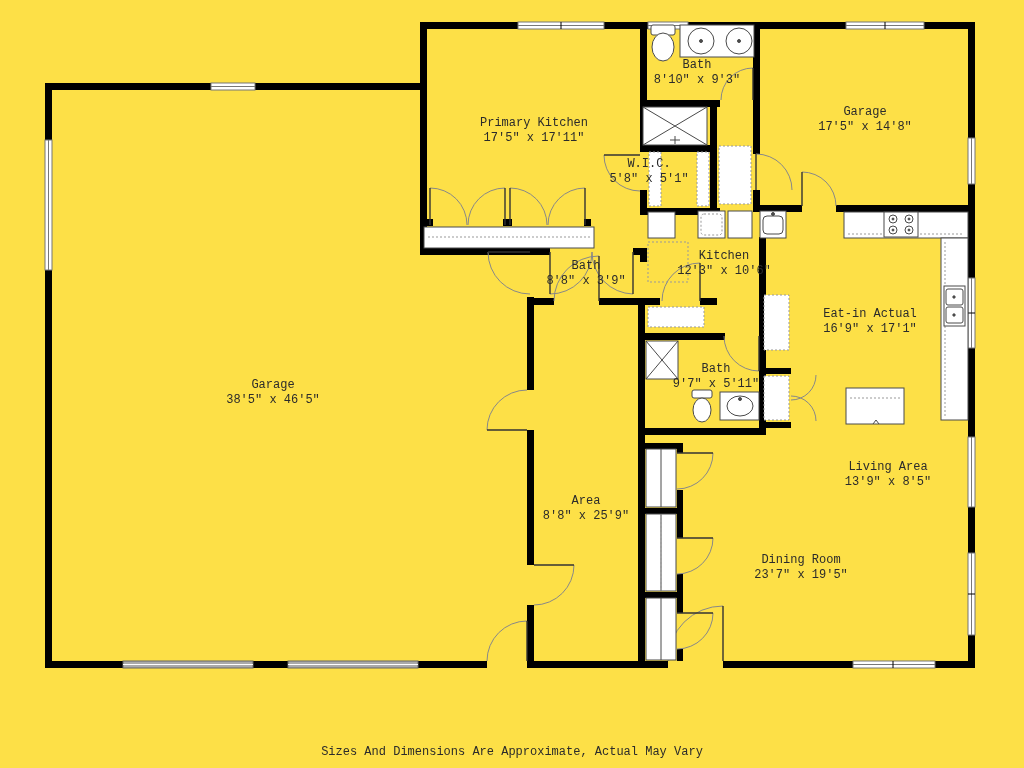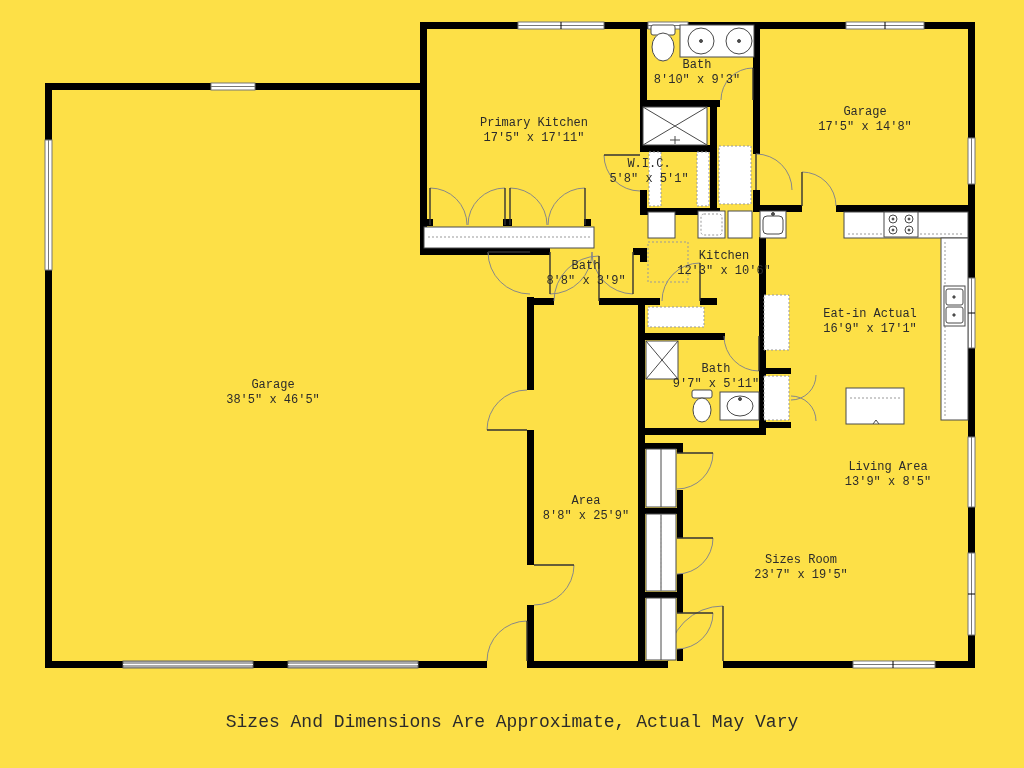--- a/index.html
+++ b/index.html
@@ -3,22 +3,22 @@
 <meta charset="utf-8">
 <style>
   html,body{margin:0;padding:0;background:#ffffff;}
   #stage{position:relative;width:1024px;height:768px;background:#fde047;overflow:hidden;
          font-family:Liberation Mono, monospace;}
   #plan-svg{position:absolute;left:0;top:0;}
   .room-label{position:absolute;transform:translate(-50%,-50%);text-align:center;
               color:#2b2b2b;line-height:15px;white-space:nowrap;pointer-events:none;}
   .room-label .rname{display:block;font-size:12px;}
   .room-label .rdims{display:block;font-size:12px;}
-  .footer-note{position:absolute;left:512px;top:722px;transform:translate(-50%,-50%);
-               font-size:18px;color:#2b2b2b;white-space:nowrap;}
+  .footer-note{position:absolute;left:512px;top:752px;transform:translate(-50%,-50%);
+               font-size:12px;color:#2b2b2b;white-space:nowrap;}
 </style>
 </head>
 <body>
 
 <div id="stage">
 
 <svg id="plan-svg" width="1024" height="768" viewBox="0 0 1024 768">
 
   <g fill="#000000" shape-rendering="crispEdges">
 
@@ -342,18 +342,18 @@
   </div>
   <div class="room-label" style="left:888px;top:475px">
     <span class="rname">Living Area</span>
     <span class="rdims">13'9" x 8'5"</span>
   </div>
   <div class="room-label" style="left:586px;top:509px">
     <span class="rname">Area</span>
     <span class="rdims">8'8" x 25'9"</span>
   </div>
   <div class="room-label" style="left:801px;top:568px">
-    <span class="rname">Sizes Room</span>
+    <span class="rname">Dining Room</span>
     <span class="rdims">23'7" x 19'5"</span>
   </div>
 
   <div class="footer-note">Sizes And Dimensions Are Approximate, Actual May Vary</div>
 </div>
 
 </body></html>

